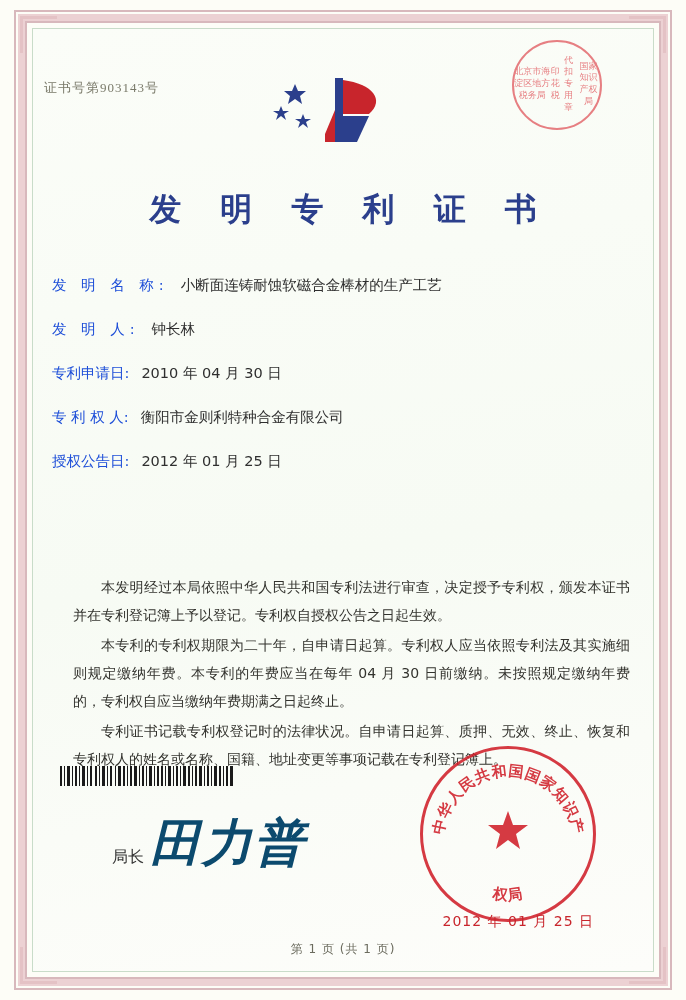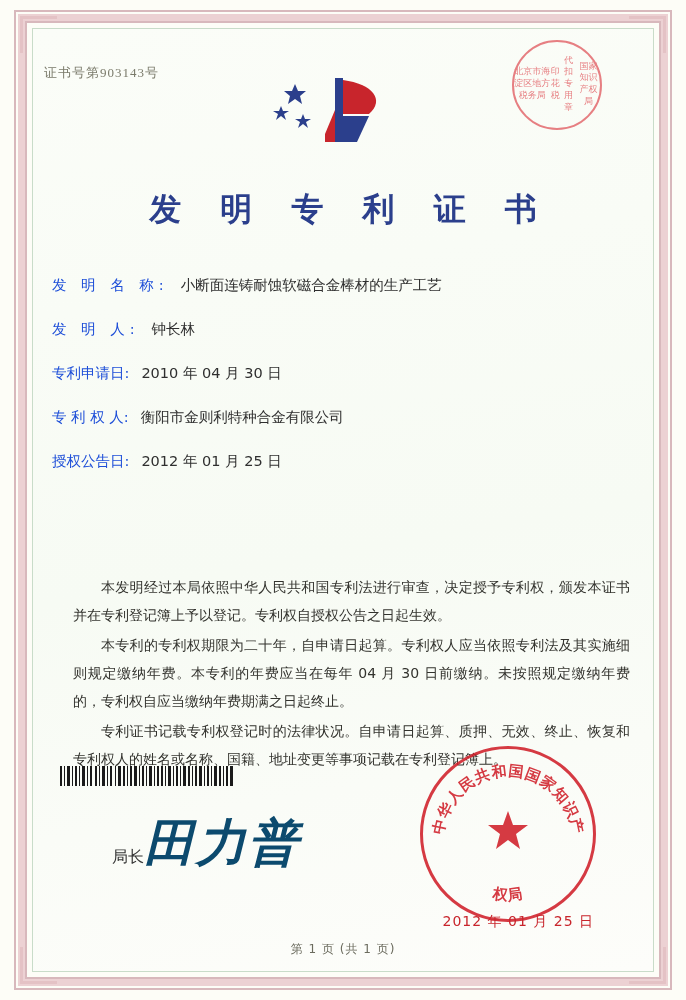--- a/index.html
+++ b/index.html
@@ -71,21 +71,21 @@
   .content {
     position: absolute;
     left: 32px;
     top: 28px;
     right: 32px;
     bottom: 28px;
   }
   .cert-no {
     position: absolute;
     left: 12px;
-    top: 36px;
+    top: 51px;
     font-size: 13px;
     color: #7a7a6a;
     letter-spacing: 1px;
     font-family: "Liberation Serif", serif;
   }
   
   .logo {
     position: absolute;
     left: 50%;
     top: 42px;
@@ -156,21 +156,21 @@
   .sign-row {
     position: absolute;
     left: 80px;
     top: 790px;
     display: flex;
     align-items: flex-end;
   }
   .sign-label {
     font-size: 16px;
     color: #333;
-    margin-right: 0;
+    margin-right: 6px;
     font-family: "DejaVu Sans", sans-serif;
   }
   .sign-name {
     font-size: 50px;
     color: #0c4a6e;
     font-family: Liberation Serif, serif;
     font-style: italic;
     font-weight: bold;
     letter-spacing: 2px;
     line-height: 1;

